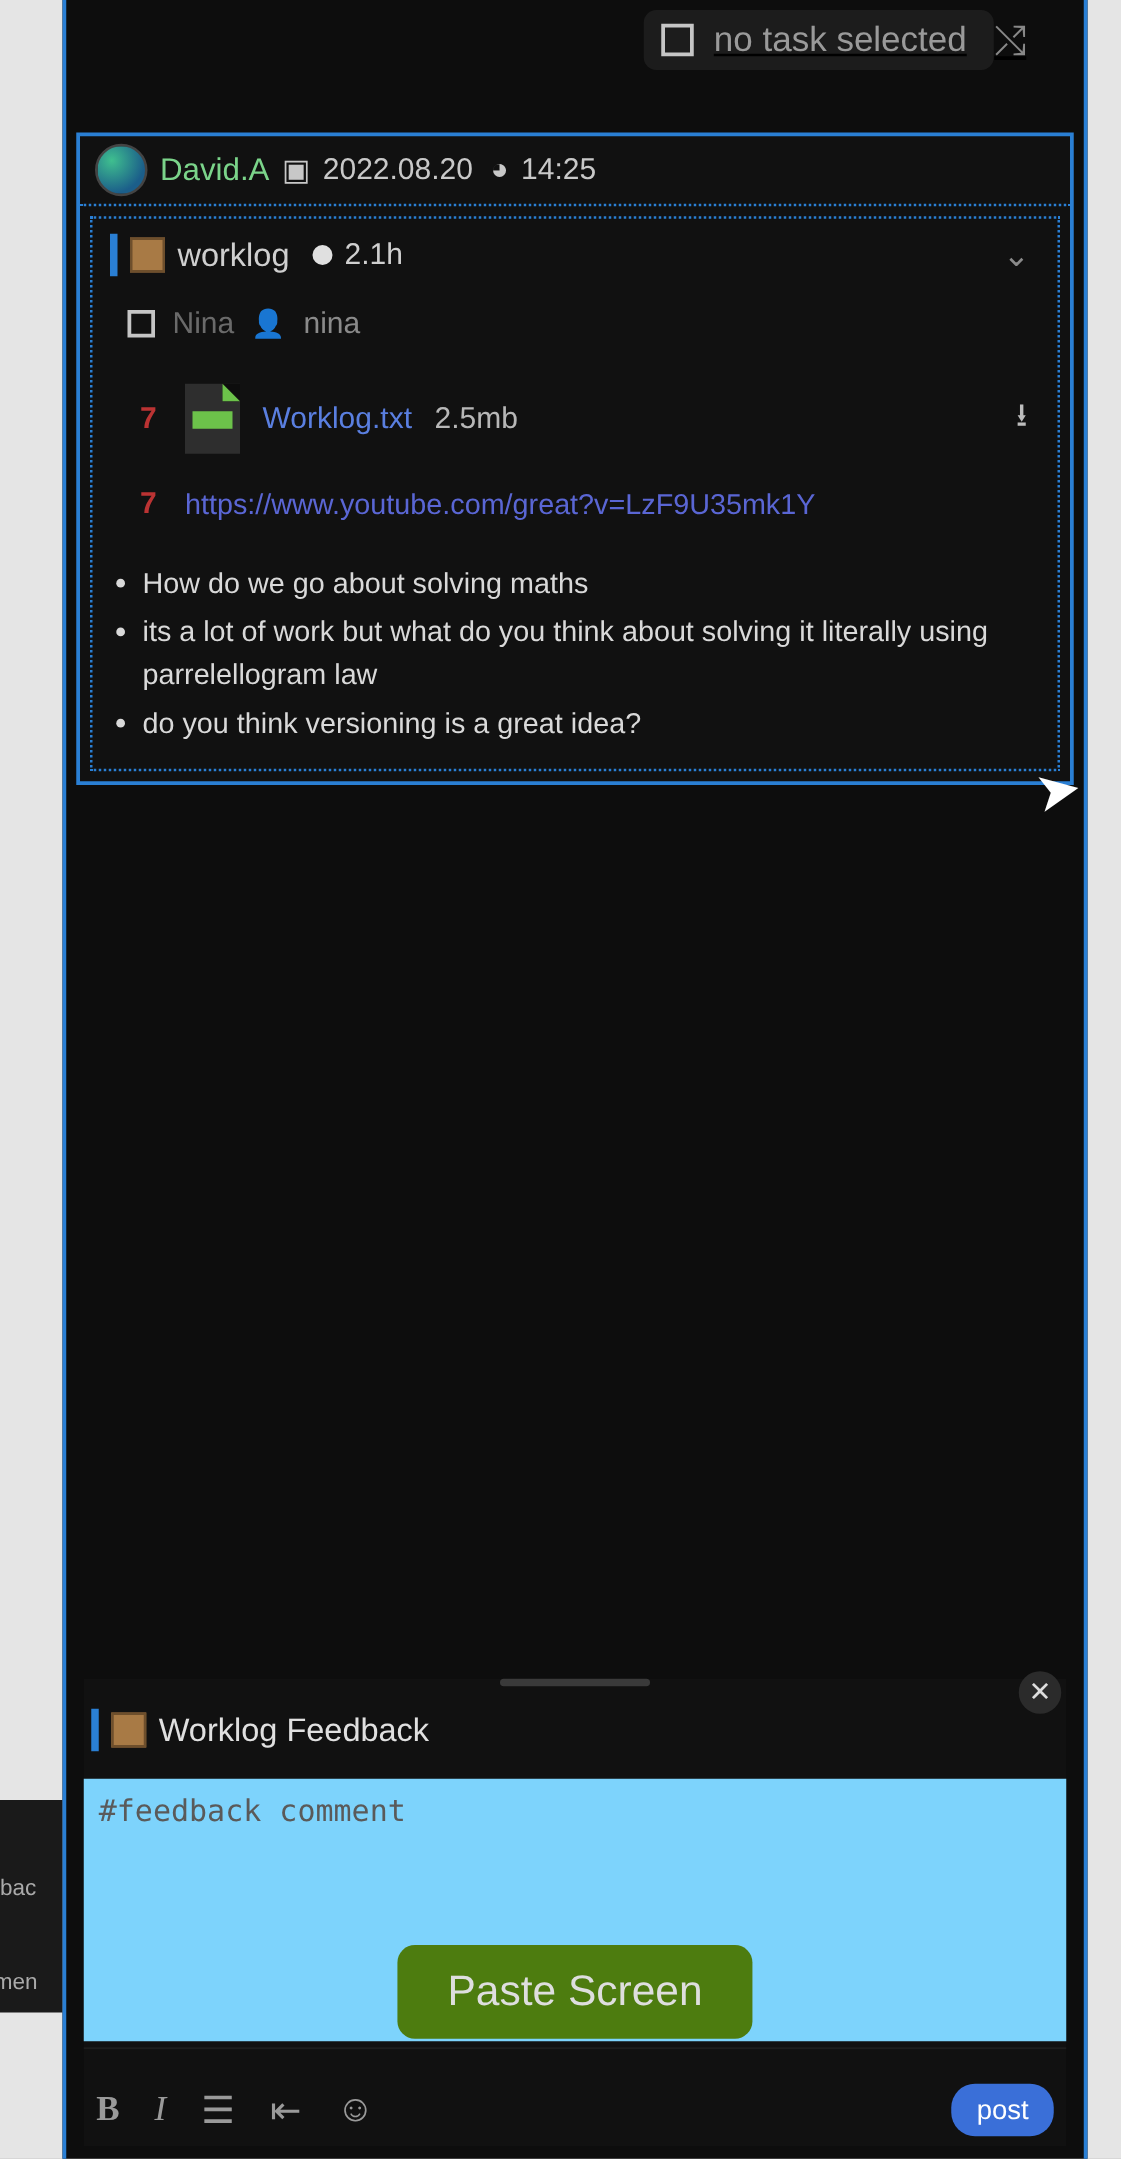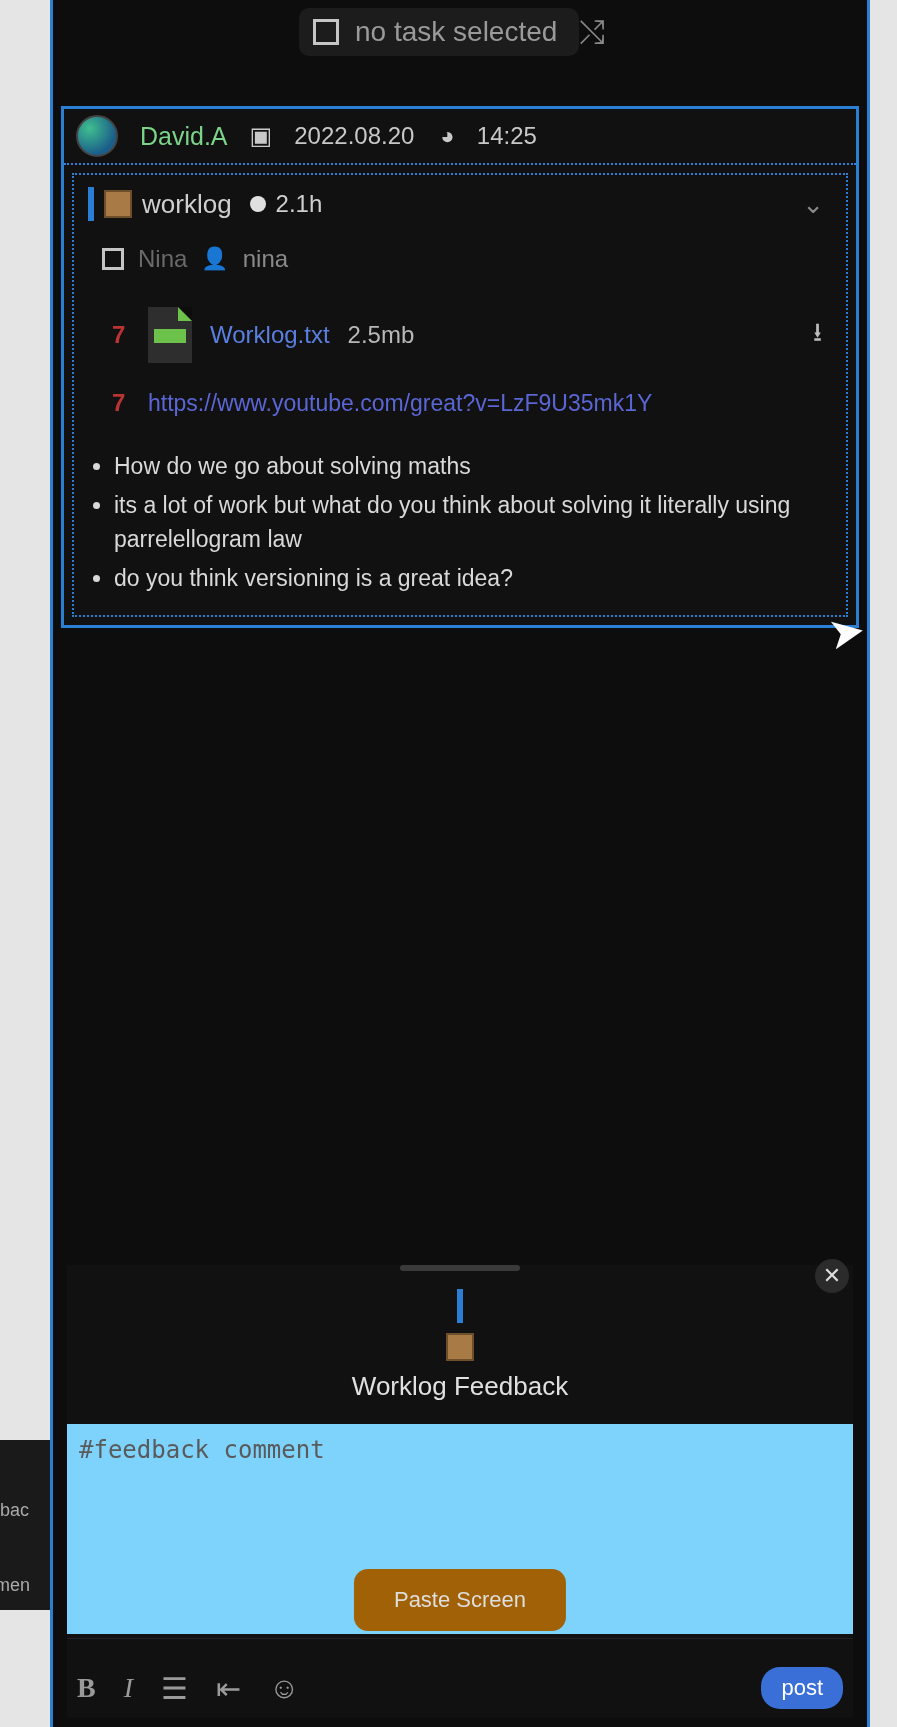--- a/index.html
+++ b/index.html
@@ -3,29 +3,29 @@
 <meta charset="utf-8">
 <style>
   * { box-sizing: border-box; margin: 0; padding: 0; }
   html, body { width: 897px; height: 1727px; background: #e5e5e5; font-family: -apple-system, Helvetica, Arial, sans-serif; overflow: hidden; }
   .outer-frame { position: absolute; left: 50px; top: 0; width: 820px; height: 1727px; background: #0d0d0d; border-left: 3px solid #2a7fd4; border-right: 3px solid #2a7fd4; }
   .side-panel { position: absolute; left: 0; top: 1440px; width: 50px; height: 170px; background: #1a1a1a; color: #aaa; font-size: 18px; overflow: hidden; }
   .side-item1 { position: absolute; top: 60px; left: -20px; }
   .side-item2 { position: absolute; top: 135px; left: -20px; }
 
   
-  .top-bar { display: flex; align-items: center; justify-content: center; padding: 8px 16px 20px 30px; }
+  .top-bar { display: flex; align-items: center; justify-content: flex-end; padding: 8px 16px 20px 30px; text-decoration: underline; }
   .task-pill { display: flex; align-items: center; gap: 16px; background: #1c1c1c; border-radius: 10px; padding: 8px 22px 8px 14px; }
   .checkbox-empty { width: 26px; height: 26px; border: 3px solid #c5c5c5; display: inline-block; }
   .task-text { color: #9a9a9a; font-size: 28px; }
   .top-icon { color: #888; font-size: 32px; margin-right: 30px; }
 
   
   .card { margin: 30px 8px 8px 8px; border: 3px solid #2a7fd4; background: #111; }
-  .card-header { display: flex; align-items: center; gap: 22px; padding: 6px 12px; border-bottom: 2px dotted #2a7fd4; }
+  .card-header { display: flex; align-items: center; gap: 10px; padding: 6px 12px; border-bottom: 2px dotted #2a7fd4; }
   .avatar { width: 42px; height: 42px; border-radius: 50%; background: radial-gradient(circle at 30% 30%, #3fbf8f, #1b5e8a 70%); border: 2px solid #444; }
   .author { color: #7bd48a; font-size: 25px; font-weight: 500; }
   .date-ico, .time-ico { color: #c8c8c8; font-size: 24px; }
   .date-txt, .time-txt { color: #c8c8c8; font-size: 24px; margin-right: 4px; }
 
   .card-body { margin: 8px; border: 2px dotted #2a7fd4; padding: 6px 10px 18px 10px; }
   .worklog-row { display: flex; align-items: center; gap: 10px; padding: 6px 4px 14px 4px; }
   .vbar { width: 6px; height: 34px; background: #2a7fd4; }
   .wl-icon { width: 28px; height: 28px; background: #a87a45; border: 2px solid #6e4f2c; display:inline-block; }
   .wl-label { color: #cfcfcf; font-size: 26px; }
@@ -52,26 +52,26 @@
 
   .bullets { list-style: disc; padding-left: 30px; color: #d9d9d9; font-size: 23px; line-height: 1.5; }
   .bullets li { padding: 2px 0; }
 
   .cursor { position: absolute; left: 828px; top: 606px; font-size: 44px; color: #fff; transform: rotate(-10deg); pointer-events: none; }
 
   
   .feedback-panel { position: absolute; left: 14px; right: 14px; bottom: 10px; background: #111; }
   .drag-handle { width: 120px; height: 6px; background: #3a3a3a; border-radius: 3px; margin: 0 auto 18px auto; }
   .close-x { position: absolute; top: -6px; right: 4px; width: 34px; height: 34px; border-radius: 50%; background: #2b2b2b; color: #ddd; display: flex; align-items: center; justify-content: center; font-size: 22px; }
-  .fb-header { display: flex; align-items: center; gap: 10px; padding: 0 6px 22px 6px; flex-direction: column; }
+  .fb-header { display: flex; align-items: center; gap: 10px; padding: 0 6px 22px 6px; }
   .fb-title { color: #e0e0e0; font-size: 26px; font-weight: 500; }
   .fb-input { width: 100%; min-height: 210px; background: #7dd3fc; border: none; color: #666; font-size: 24px; padding: 12px; resize: none; outline: none; }
   .fb-input::placeholder { color: #5a5a5a; }
 
-  .paste-pill { position: absolute; left: 50%; transform: translateX(-50%); bottom: 86px; background: #a16207; color: #dedede; font-size: 22px; padding: 18px 40px; border-radius: 14px; }
+  .paste-pill { position: absolute; left: 50%; transform: translateX(-50%); bottom: 86px; background: #4d7c0f; color: #dedede; font-size: 34px; padding: 18px 40px; border-radius: 14px; }
 
   .toolbar { display: flex; align-items: center; gap: 28px; padding: 28px 10px 8px 10px; border-top: 1px solid #222; }
   .tb-btn { color: #9a9a9a; font-size: 28px; font-family: Georgia, serif; }
   .tb-btn.italic { font-style: italic; }
   .tb-list { color: #9a9a9a; font-size: 30px; }
   .post-btn { margin-left: auto; background: #3a6fd8; color: #fff; font-size: 22px; padding: 8px 20px; border-radius: 19px; border: none; }
 </style>
 </head>
 <body>
 

